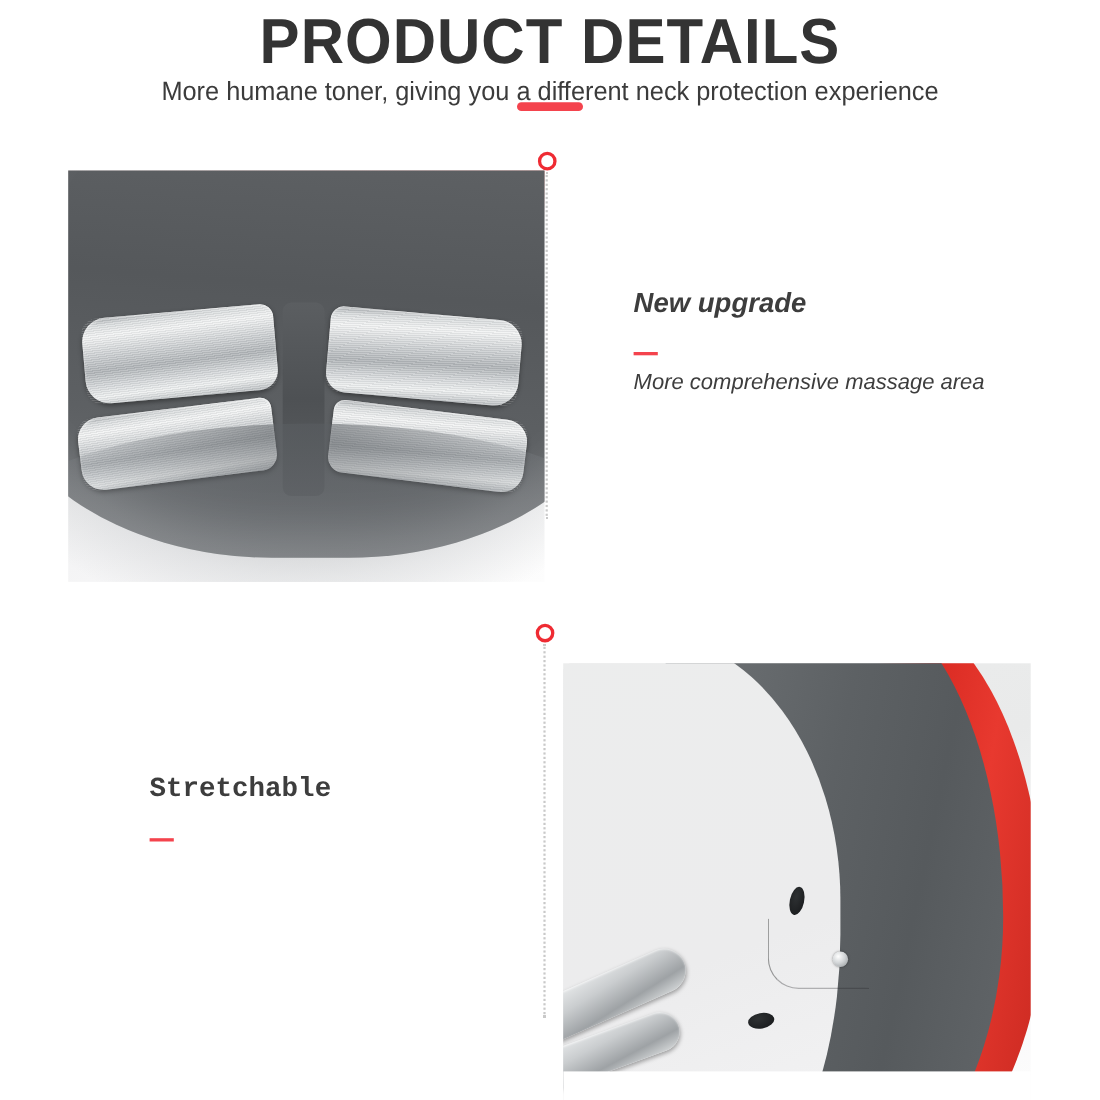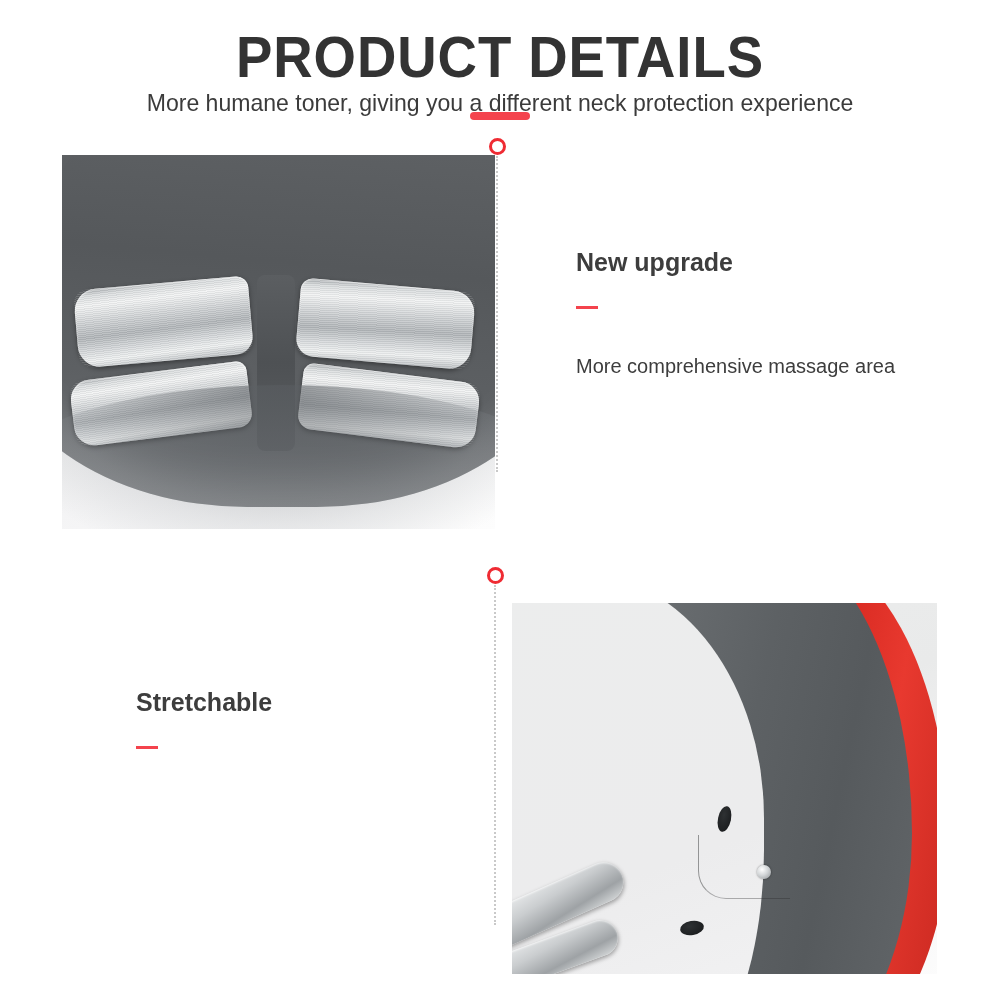--- a/index.html
+++ b/index.html
@@ -5,21 +5,21 @@
   * { margin:0; padding:0; box-sizing:border-box; }
   html,body { width:1000px; height:1000px; }
   body {
     background:#ffffff;
     font-family:"Liberation Sans", sans-serif;
     position:relative;
     overflow:hidden;
   }
 
   
-  .header { position:absolute; top:0; left:0; width:1000px; height:130px;margin-top:19px; }
+  .header { position:absolute; top:0; left:0; width:1000px; height:130px; }
   .page-title {
     position:absolute; top:8px; left:0; width:1000px;
     text-align:center;
     font-size:58px;
     font-weight:bold;
     letter-spacing:1px;
     color:#333333;
     transform:scaleX(0.94);
     line-height:60px;
     white-space:nowrap;
@@ -167,36 +167,36 @@
   #arm-metal-head-1 { left:-120px; top:300px; width:240px; height:40px; border-radius:20px; transform:rotate(-24deg); }
   #arm-metal-head-2 { left:-128px; top:352px; width:240px; height:36px; border-radius:18px; transform:rotate(-20deg); }
   .arm-bottom-fade {
     position:absolute; left:0; bottom:0;
     width:100%; height:26px;
     background:#ffffff;
   }
 
   
   .feature-block { position:absolute; }
-  #feature-block-heads { left:576px; top:244px; width:400px; }
-  #feature-block-arm   { left:136px; top:684px; width:400px; }
+  #feature-block-heads { left:576px; top:258px; width:400px;font-style:italic; }
+  #feature-block-arm   { left:136px; top:700px; width:400px;font-family:Liberation Mono, monospace; }
   .feature-heading {
     font-size:25px;
     font-weight:bold;
     color:#3d3d3d;
     line-height:36px;
     white-space:nowrap;
   }
   .feature-dash {
     width:22px; height:3px;
     background:#f4434d;
     margin-top:26px;
   }
   .feature-desc {
-    margin-top:44px;
+    margin-top:12px;
     font-size:20px;
     color:#3d3d3d;
     line-height:26px;
     white-space:nowrap;
   }
 </style>
 </head>
 <body>
 
 <div class="header">

